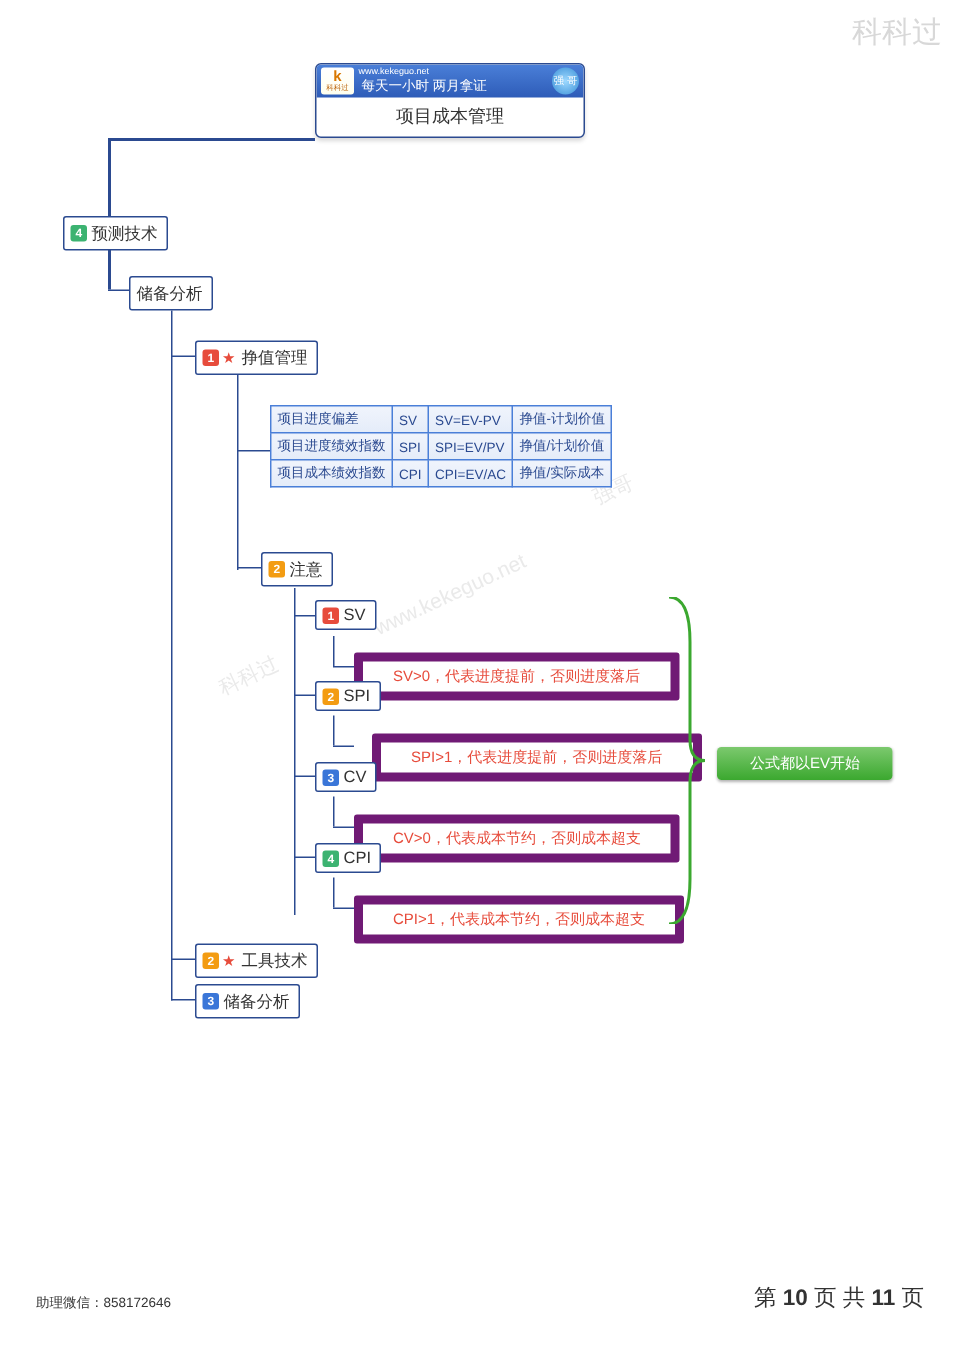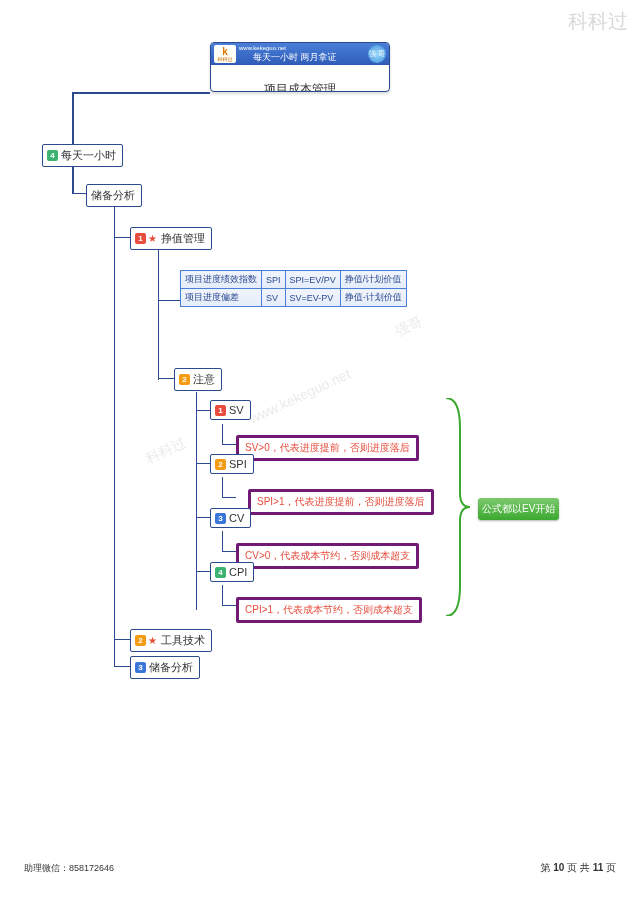--- a/index.html
+++ b/index.html
@@ -48,32 +48,32 @@
   .logo-sq {
     width: 22px; height: 18px;
     background: linear-gradient(#fff,#ffe);
     border-radius: 2px;
     display: flex; flex-direction: column;
     align-items: center; justify-content: center;
   }
   .logo-sq .lk { color: #d97800; font-size: 10px; font-weight: bold; line-height: 1;}
   .logo-sq .lt { color: #b85c00; font-size: 5px; line-height: 1;}
   .title-url { color: #fff; font-size: 6px; }
-  .title-slogan { color: #fff; font-size: 9px; margin-left: 14px;}
+  .title-slogan { color: #fff; font-size: 9px; margin-left: 2px;}
   .badge {
     width: 18px; height: 18px; border-radius: 50%;
     background: radial-gradient(#9ed9ff,#3a8fd6);
     display:flex;align-items:center;justify-content:center;
     color:#fff;font-size:7px;
     margin-left:auto;
   }
   .title-main {
     text-align: center;
     font-size: 12px;
-    padding-top: 16px;
+    padding-top: 4px;
   }
   .node {
     position: absolute;
     border: 1.5px solid #2b4a90;
     background: #fff;
     border-radius: 2px;
     padding: 3px 6px 3px 4px;
     display: flex;
     align-items: center;
     gap: 3px;
@@ -89,24 +89,24 @@
     font-size: 8px;
     font-weight: bold;
   }
   .num.green  { background: #3cb371; }
   .num.red    { background: #e74c3c; }
   .num.orange { background: #f39c12; }
   .num.blue   { background: #3a76d8; }
   .star { color: #e74c3c; font-size: 10px; margin-left: -1px; margin-right: 1px;}
   .redbox {
     position: absolute;
-    border: 3px solid #701a75;
-    background: #fff;
-    border-radius: 2px;
-    padding: 3px 6px;
+    border: 6px solid #701a75;
+    background: #fff;
+    border-radius: 2px;
+    padding: 3px 20px;
     font-size: 10px;
     color: #e74c3c;
     white-space: nowrap;
   }
   table.formula {
     position: absolute;
     border-collapse: collapse;
     font-size: 9px;
     background: #fff;
   }
@@ -118,37 +118,37 @@
   }
   .line {
     position: absolute;
     background: #2b4a90;
   }
   .callout {
     position: absolute;
     background: linear-gradient(#7cc96e,#3ba82f);
     color: #fff;
     font-size: 10px;
-    padding: 4px 4px;
+    padding: 4px 22px;
     border-radius: 3px;
     box-shadow: 0 1px 2px rgba(0,0,0,.3);
   }
   .brace {
     position: absolute;
     pointer-events: none;
   }
   .footer-l {
     position: absolute;
     left: 24px; bottom: 30px;
     font-size: 9px;
   }
   .footer-r {
     position: absolute;
     right: 24px; bottom: 30px;
-    font-size: 10px;
+    font-size: 15px;
   }
 </style>
 </head>
 <body>
 
 <div class="watermark-top">科科过</div>
 <div class="wm-diag" style="left:145px;top:442px">科科过</div>
 <div class="wm-diag" style="left:245px;top:388px">www.kekeguo.net</div>
 <div class="wm-diag" style="left:395px;top:318px">强哥</div>
 
@@ -187,46 +187,52 @@
 <div class="line" style="left:222px;top:531px;width:1px;height:20px"></div>
 <div class="line" style="left:222px;top:551px;width:14px;height:1px"></div>
 <div class="line" style="left:196px;top:571px;width:14px;height:1px"></div>
 <div class="line" style="left:222px;top:585px;width:1px;height:20px"></div>
 <div class="line" style="left:222px;top:605px;width:14px;height:1px"></div>
 <div class="line" style="left:114px;top:639px;width:16px;height:1px"></div>
 <div class="line" style="left:114px;top:666px;width:16px;height:1px"></div>
 
 <div class="node" style="left:42px;top:144px">
   <span class="num green">4</span>
-  <span>每天一小时</span>
+  <span>预测技术</span>
 </div>
 
 <div class="node" style="left:86px;top:184px">
   <span>储备分析</span>
 </div>
 
 <div class="node" style="left:130px;top:227px">
   <span class="num red">1</span>
   <span class="star">★</span>
   <span>挣值管理</span>
 </div>
 
 <table class="formula" style="left:180px;top:270px">
   <tbody>
       <tr>
+    <td>项目进度偏差</td>
+        <td>SV</td>
+        <td>SV=EV-PV</td>
+        <td>挣值-计划价值</td>
+  </tr>
+  <tr>
     <td>项目进度绩效指数</td>
         <td>SPI</td>
         <td>SPI=EV/PV</td>
         <td>挣值/计划价值</td>
   </tr>
   <tr>
-    <td>项目进度偏差</td>
-        <td>SV</td>
-        <td>SV=EV-PV</td>
-        <td>挣值-计划价值</td>
+    <td>项目成本绩效指数</td>
+        <td>CPI</td>
+        <td>CPI=EV/AC</td>
+        <td>挣值/实际成本</td>
   </tr>
 </tbody>
   </table>
 
 <div class="node" style="left:174px;top:368px">
   <span class="num orange">2</span>
   <span>注意</span>
 </div>
 
 <div class="node" style="left:210px;top:400px">

